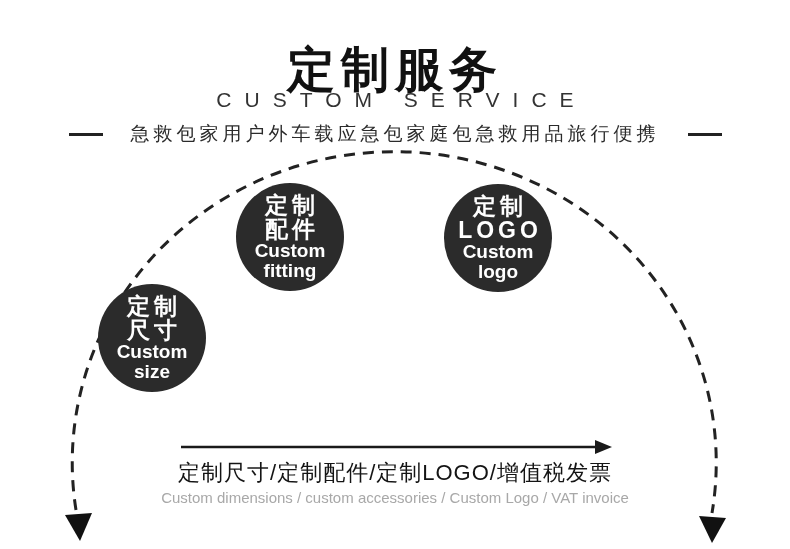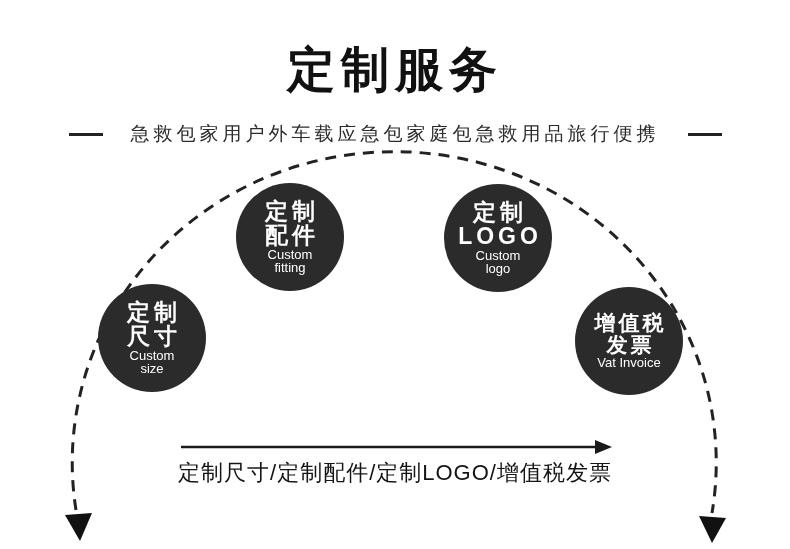--- a/index.html
+++ b/index.html
@@ -74,22 +74,22 @@
     line-height: 1.05;
   }
   .circle .zh {
     font-size: 23px;
     font-weight: 700;
     letter-spacing: 4px;
     text-indent: 4px;
     white-space: nowrap;
   }
   .circle .en {
-    font-size: 13px;
-    font-weight: 400;
+    font-size: 19px;
+    font-weight: 700;
     letter-spacing: 0;
     white-space: nowrap;
   }
   .circle .en:empty { display: none; }
   .c1 { left: 98px;  top: 284px; }
   .c2 { left: 236px; top: 183px; }
   .c3 { left: 444px; top: 184px; }
   .c4 { left: 575px; top: 287px; }
   .c4 .zh { font-size: 21px; letter-spacing: 3px; text-indent: 3px; }
   
@@ -133,20 +133,21 @@
     color: #a8a8a8;
     z-index: 2;
   }
 </style>
 </head>
 <body>
 
 <div class="canvas">
 
   <div class="page-title">定制服务</div>
+  <div class="page-subtitle">CUSTOM SERVICE</div>
   <div class="tagline-row">
     <span class="tagline-dash"></span>
     <span class="tagline-text">急救包家用户外车载应急包家庭包急救用品旅行便携</span>
     <span class="tagline-dash"></span>
   </div>
 
   <svg class="overlay" width="790" height="549" viewBox="0 0 790 549">
     <path d="M 76 510 A 322 311 0 1 1 712 513" fill="none" stroke="#222222" stroke-width="3" stroke-dasharray="11 8"></path>
     <polygon points="65,515 92,513 80,541" fill="#111111"></polygon>
     <polygon points="699,516 726,518 712,543" fill="#111111"></polygon>
@@ -165,23 +166,18 @@
     <span class="zh">配件</span>
     <span class="en">Custom</span>
     <span class="en">fitting</span>
   </div>
   <div class="circle c3">
     <span class="zh">定制</span>
     <span class="zh">LOGO</span>
     <span class="en">Custom</span>
     <span class="en">logo</span>
   </div>
-  <div class="circle c4">
-    <span class="zh">增值税</span>
-    <span class="zh">发票</span>
-    <span class="en">Vat Invoice</span>
-
-  </div>
 
 
   <div class="services-zh">定制尺寸/定制配件/定制LOGO/增值税发票</div>
+  <div class="services-en">Custom dimensions / custom accessories / Custom Logo / VAT invoice</div>
 
 </div>
 
 </body></html>

